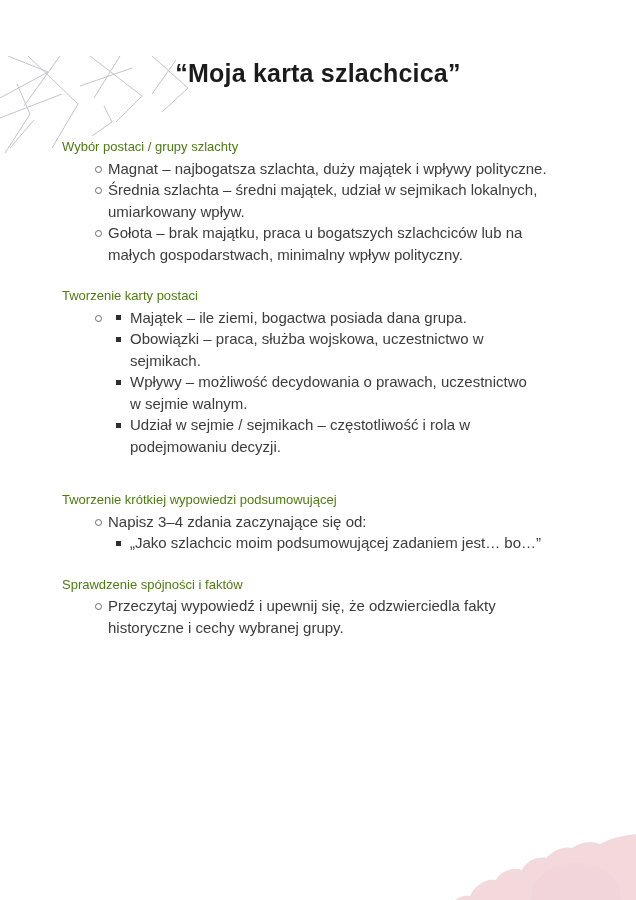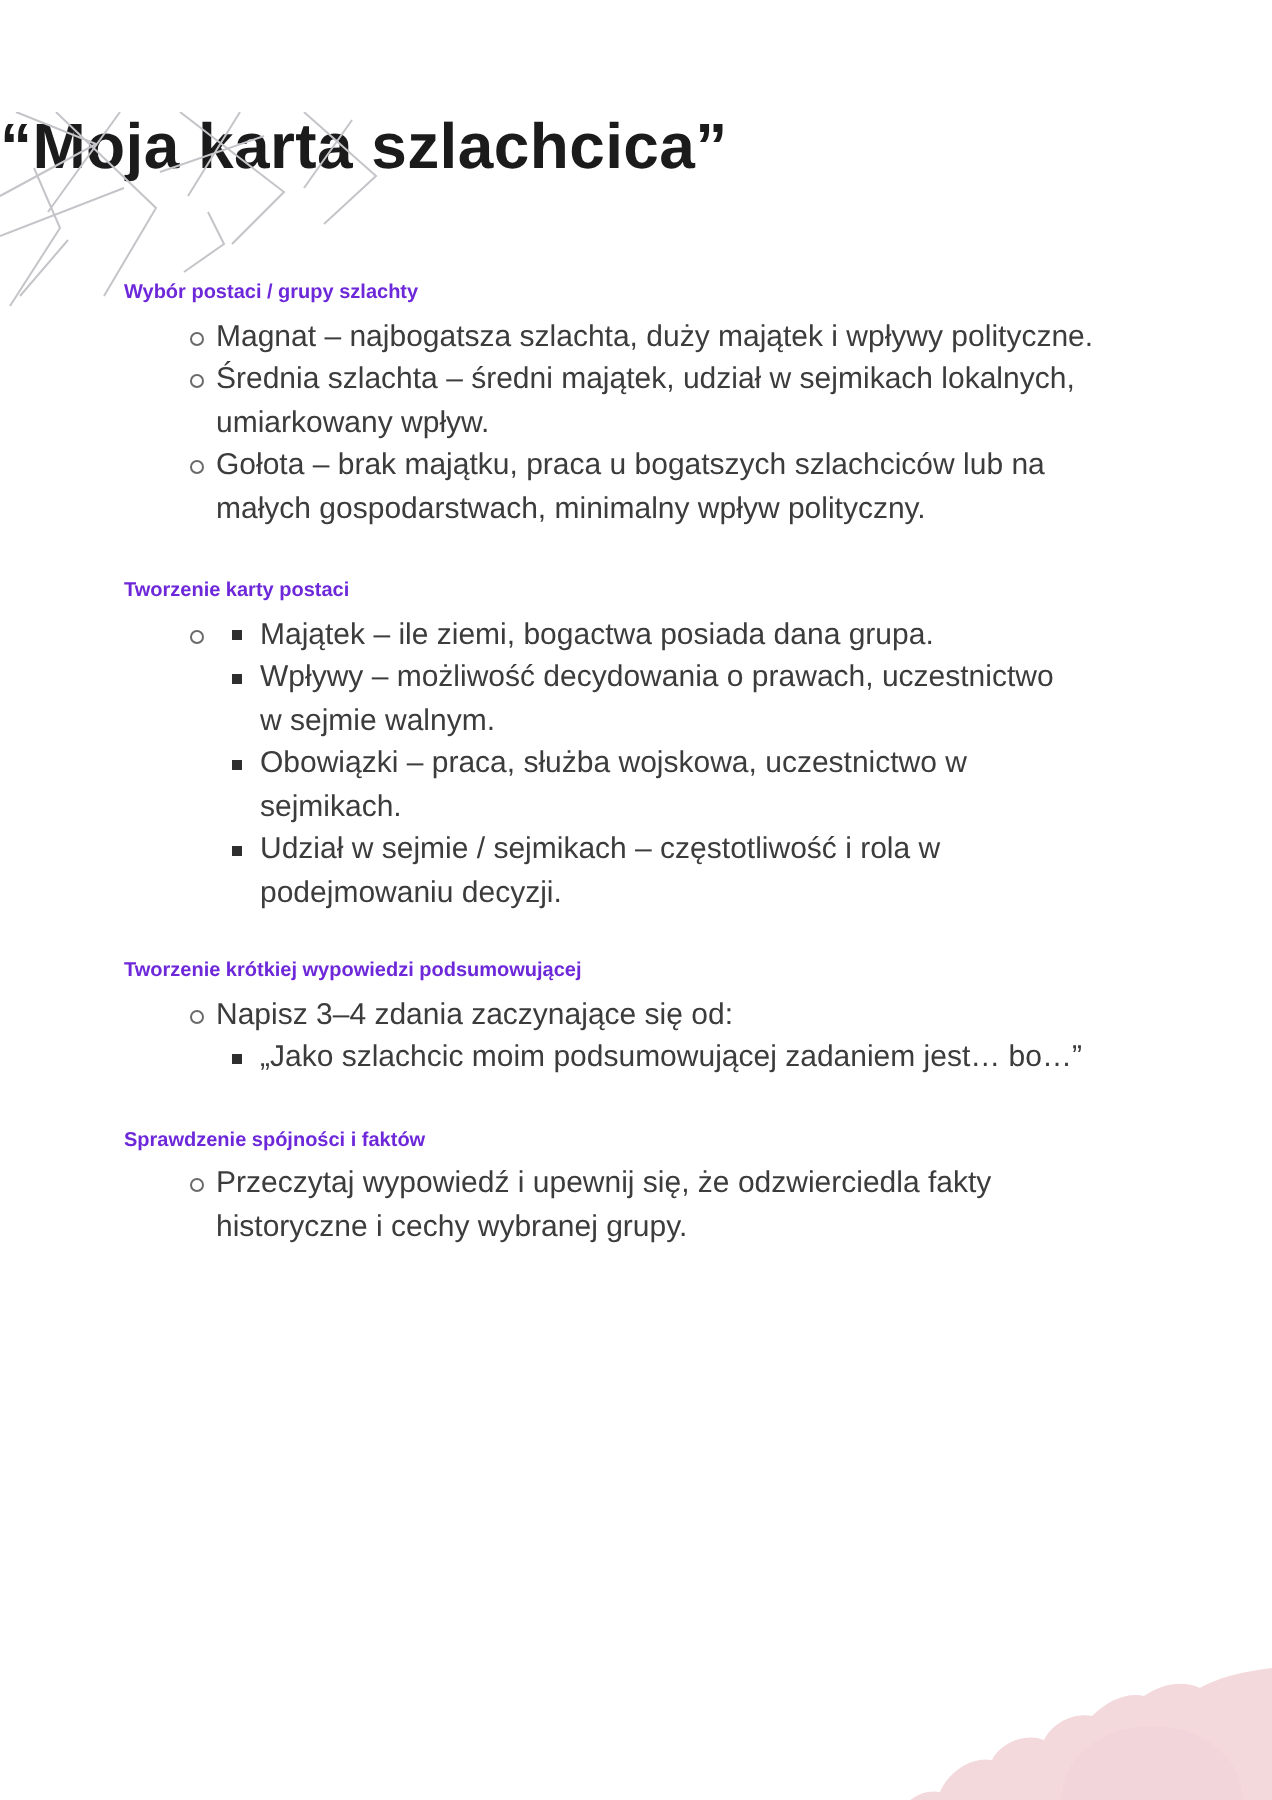--- a/index.html
+++ b/index.html
@@ -14,45 +14,46 @@
 
   
   .deco { position: absolute; pointer-events: none; }
   .deco-top-left { left: 0; top: 0; }
   .deco-bottom-left { left: 0; top: 818px; }
   .deco-pink { left: 376px; top: 772px; }
 
   
   h1.title {
     margin: 56px 0 0 0;
-    font-size: 32px;
+    text-align: center;
+    font-size: 25px;
     line-height: 34px;
     font-weight: 700;
     color: #1b1b1b;
     letter-spacing: 0.2px;
   }
 
   
   .content {
     position: relative;
     margin: 46px 0 0 62px;
     width: 522px;
     color: #3c3c3c;
     font-size: 15px;
     line-height: 21.5px;
   }
   .content section + section { margin-top: 20px; }
-  .content section.gap-large { margin-top: 18px; }
+  .content section.gap-large { margin-top: 32px; }
 
   h2.sec-heading {
     margin: 0;
-    font-size: 10px;
+    font-size: 13px;
     line-height: 21.5px;
-    font-weight: 700;
-    color: #6d28d9;
+    font-weight: 400;
+    color: #4d7c0f;
   }
 
   ul { list-style: none; margin: 0; padding: 0; }
   li { position: relative; }
   .txt { white-space: pre-line; }
 
   
   ul.l1 > li { padding-left: 46px; }
   .bullet-circle {
     position: absolute; left: 33px; top: 8px;
@@ -126,27 +127,27 @@
       <ul class="l1">
         <li>
           <span class="bullet-circle"></span>
           <ul class="l2">
             <li>
               <span class="bullet-square"></span>
               <span class="txt">Majątek – ile ziemi, bogactwa posiada dana grupa.</span>
             </li>
             <li>
               <span class="bullet-square"></span>
-              <span class="txt">Wpływy – możliwość decydowania o prawach, uczestnictwo
-w sejmie walnym.</span>
+              <span class="txt">Obowiązki – praca, służba wojskowa, uczestnictwo w
+sejmikach.</span>
             </li>
             <li>
               <span class="bullet-square"></span>
-              <span class="txt">Obowiązki – praca, służba wojskowa, uczestnictwo w
-sejmikach.</span>
+              <span class="txt">Wpływy – możliwość decydowania o prawach, uczestnictwo
+w sejmie walnym.</span>
             </li>
             <li>
               <span class="bullet-square"></span>
               <span class="txt">Udział w sejmie / sejmikach – częstotliwość i rola w
 podejmowaniu decyzji.</span>
             </li>
           </ul>
         </li>
       </ul>
     </section>

